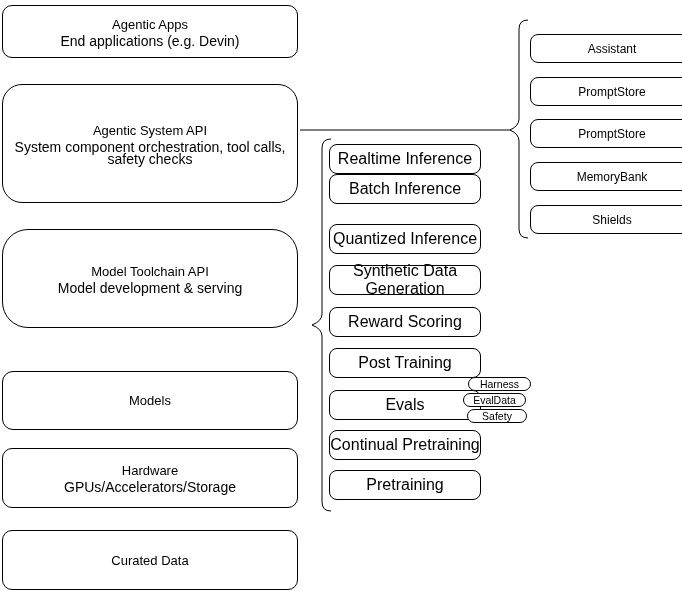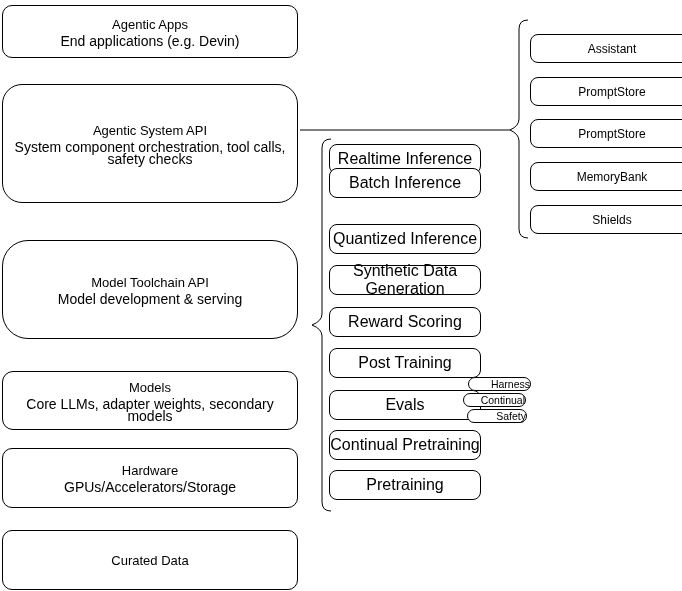--- a/index.html
+++ b/index.html
@@ -44,21 +44,21 @@
     position: absolute;
     box-sizing: border-box;
     border: 1px solid #000000;
     background: #ffffff;
     border-radius: 8px;
     height: 14px;
     font-size: 10.5px;
     line-height: 1;
     display: flex;
     align-items: center;
-    justify-content: flex-end;
+    justify-content: center;
   }
 </style>
 </head>
 <body>
 
 <div class="canvas">
 
   <svg class="connectors" viewBox="0 0 682 591">
 
     <path d="M 300 130 L 510 130" stroke="#000" stroke-width="1" fill="none"></path>
@@ -69,40 +69,39 @@
   </svg>
 
   <div class="box leftcol" style="top:5px;height:53px;border-radius:10px">
     <div class="title">Agentic Apps</div>
     <div class="subtitle">End applications (e.g. Devin)</div>
   </div>
   <div class="box leftcol" style="top:84px;height:119px;border-radius:20px">
     <div class="title">Agentic System API</div>
     <div class="subtitle">System component orchestration, tool calls, safety checks</div>
   </div>
-  <div class="box leftcol" style="top:240px;height:99px;border-radius:26px">
+  <div class="box leftcol" style="top:229px;height:99px;border-radius:26px">
     <div class="title">Model Toolchain API</div>
     <div class="subtitle">Model development &amp; serving</div>
   </div>
   <div class="box leftcol" style="top:371px;height:59px;border-radius:11px">
     <div class="title">Models</div>
-    <div class="subtitle">Core LLMs, adapter weights, secondary models</div>
   </div>
   <div class="box leftcol" style="top:448px;height:60px;border-radius:10px">
     <div class="title">Hardware</div>
     <div class="subtitle">GPUs/Accelerators/Storage</div>
   </div>
   <div class="box leftcol" style="top:530px;height:60px;border-radius:10px">
     <div class="title">Curated Data</div>
   </div>
 
   <div class="box midcol" style="top:144px">
     <span>Realtime Inference</span>
   </div>
-  <div class="box midcol" style="top:168px">
+  <div class="box midcol" style="top:174px">
     <span>Batch Inference</span>
   </div>
   <div class="box midcol" style="top:224px">
     <span>Quantized Inference</span>
   </div>
   <div class="box midcol" style="top:265px">
     <span>Synthetic Data Generation</span>
   </div>
   <div class="box midcol" style="top:307px">
     <span>Reward Scoring</span>
@@ -117,21 +116,21 @@
     <span>Continual Pretraining</span>
   </div>
   <div class="box midcol" style="top:470px">
     <span>Pretraining</span>
   </div>
 
   <div class="pill" style="left:468px;top:377px;width:63px">
     <span>Harness</span>
   </div>
   <div class="pill" style="left:463px;top:393px;width:63px">
-    <span>Continual</span>
+    <span>EvalData</span>
   </div>
   <div class="pill" style="left:467px;top:409px;width:60px">
     <span>Safety</span>
   </div>
 
   <div class="box rightcol" style="top:34px">
     <span>Assistant</span>
   </div>
   <div class="box rightcol" style="top:77px">
     <span>PromptStore</span>

